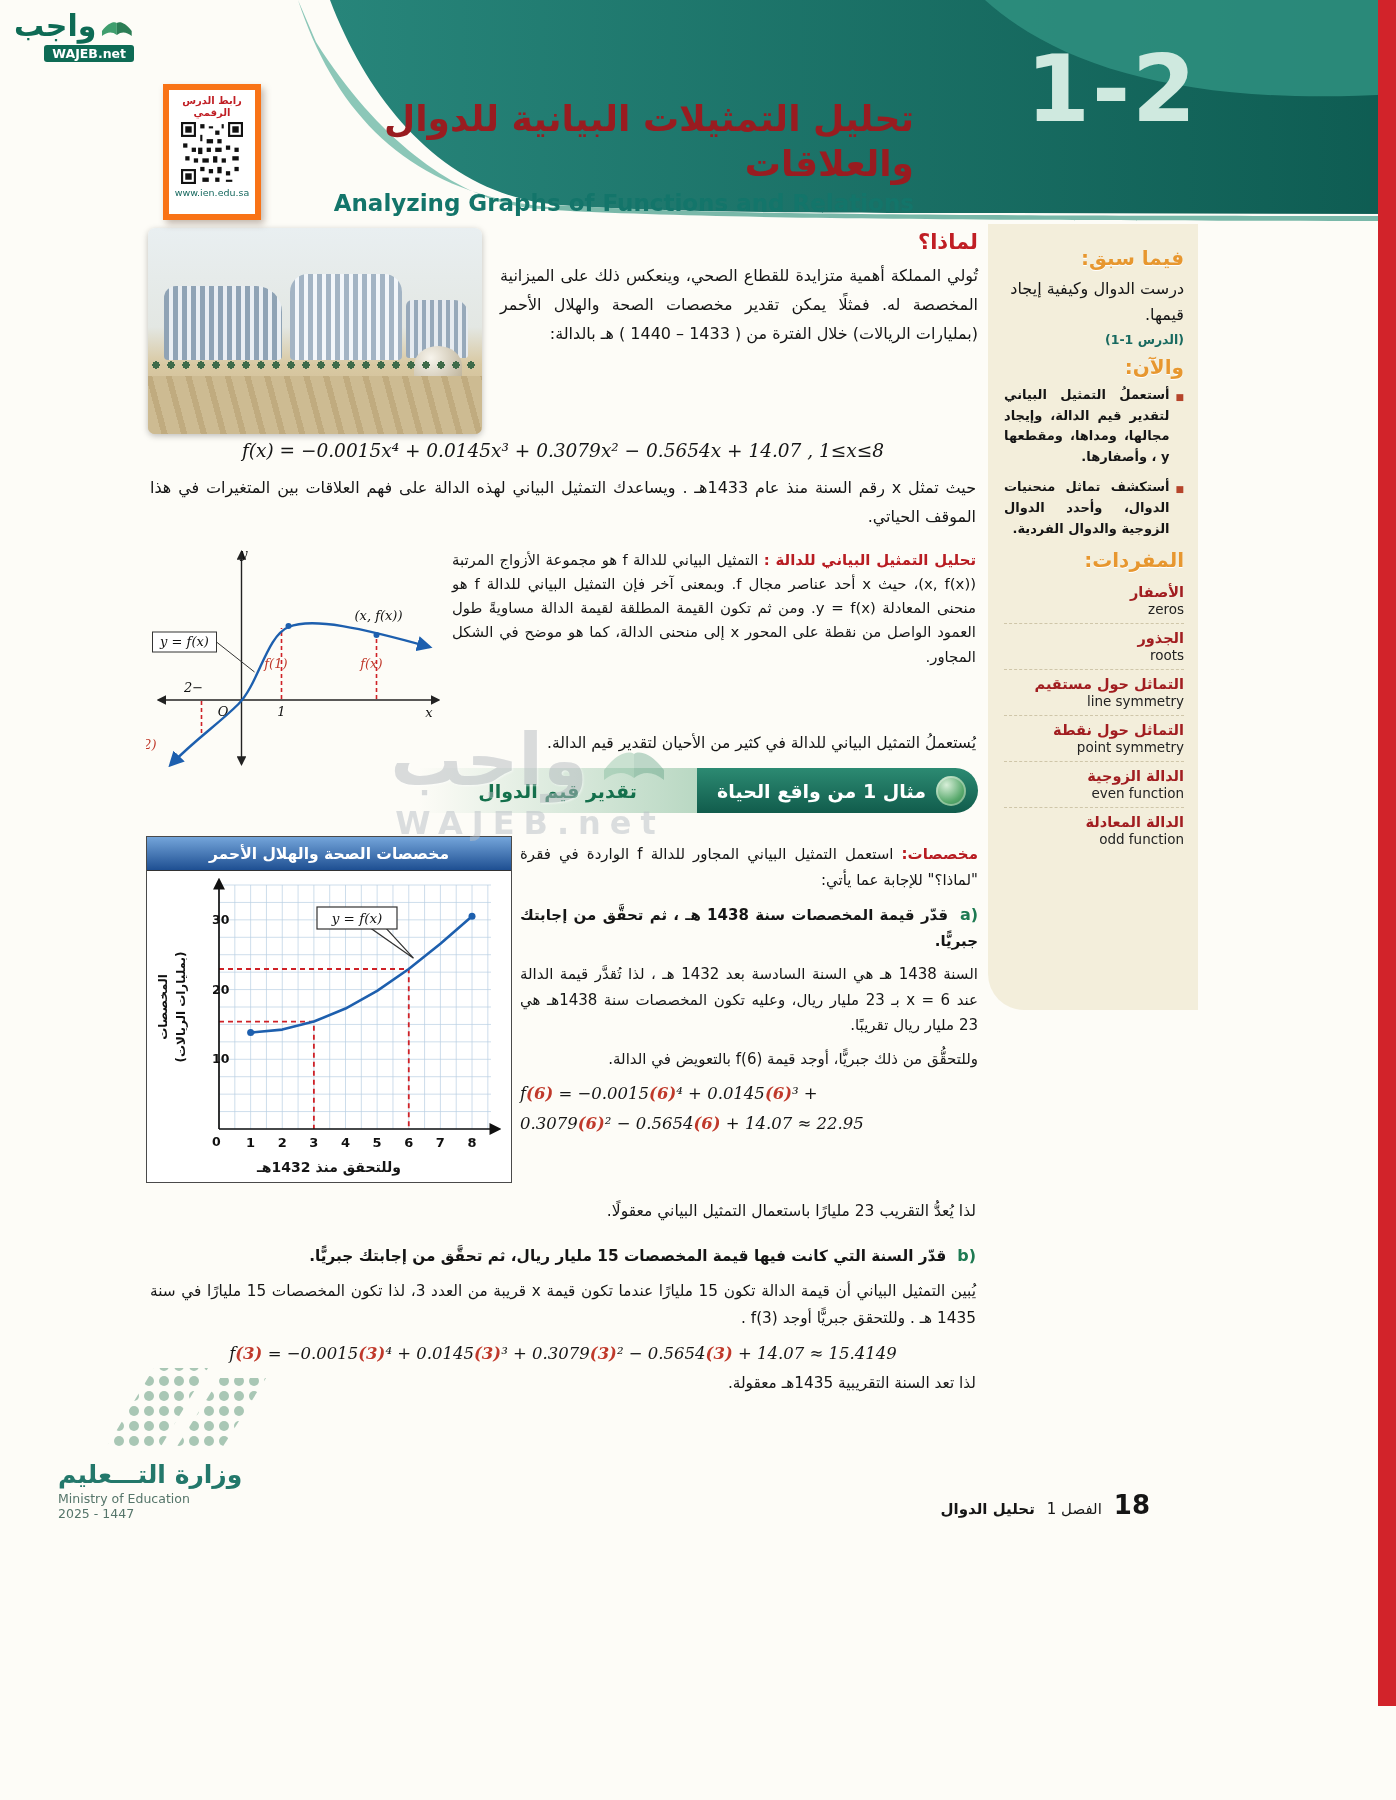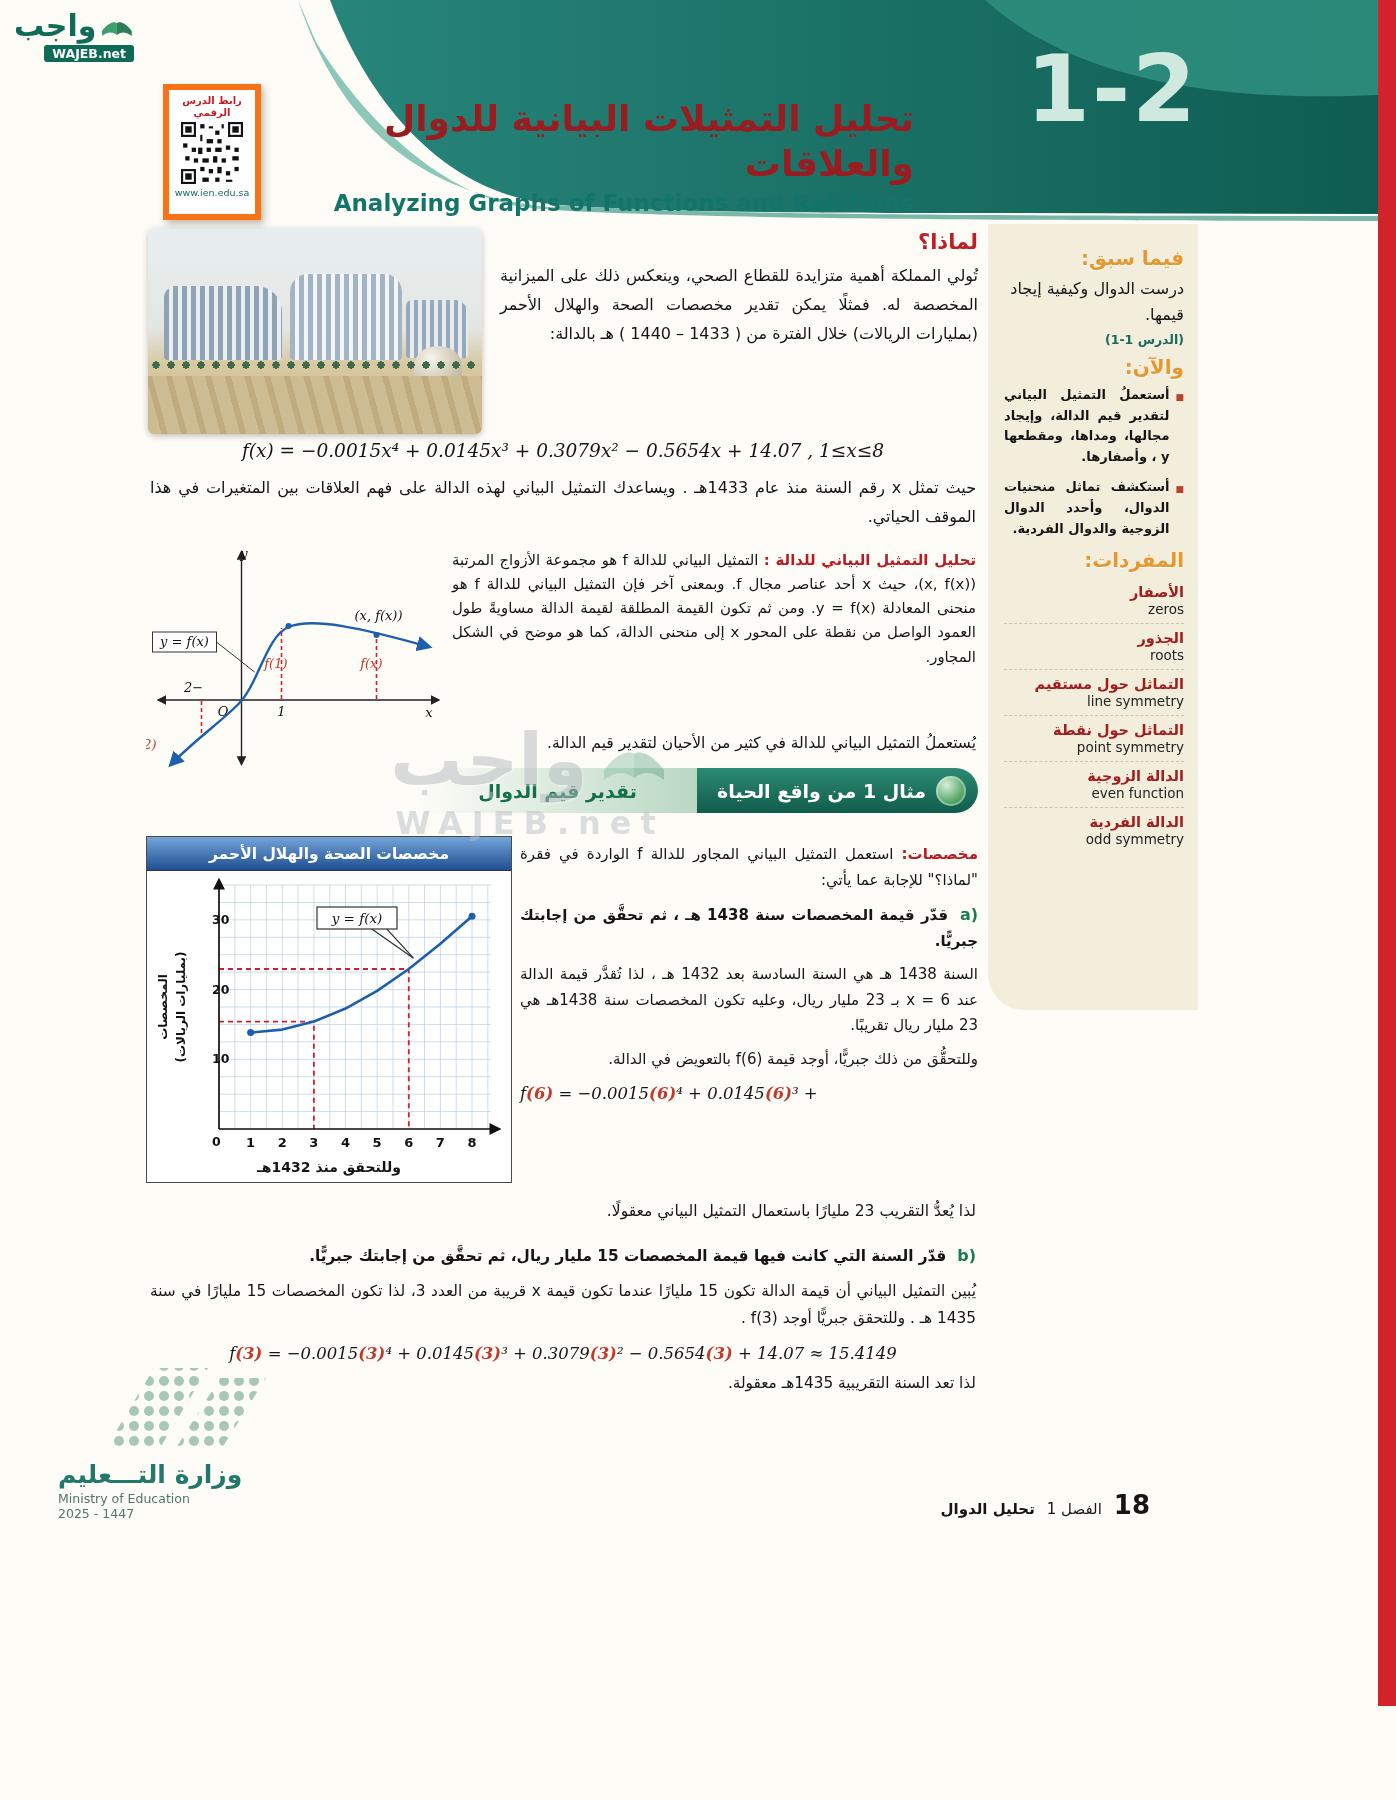--- a/index.html
+++ b/index.html
@@ -271,22 +271,22 @@
     </div>
     <div class="vocab-item">
       <div class="vocab-ar">التماثل حول نقطة</div>
       <div class="vocab-en">point symmetry</div>
     </div>
     <div class="vocab-item">
       <div class="vocab-ar">الدالة الزوجية</div>
       <div class="vocab-en">even function</div>
     </div>
     <div class="vocab-item">
-      <div class="vocab-ar">الدالة الفردية</div>
-      <div class="vocab-en">odd symmetry</div>
+      <div class="vocab-ar">الدالة المعادلة</div>
+      <div class="vocab-en">odd function</div>
     </div>
   </aside>
 
   <div class="photo">
     <div class="ph-b ph-b1"></div>
     <div class="ph-b ph-b2"></div>
     <div class="ph-b ph-b3"></div>
     <div class="ph-dome"></div>
     <div class="ph-trees"></div>
     <div class="ph-ground"></div>
@@ -434,20 +434,21 @@
       <span class="red-lead">مخصصات:</span>
       <span>استعمل التمثيل البياني المجاور للدالة ⁦f⁩ الواردة في فقرة "لماذا؟" للإجابة عما يأتي:</span>
     </p>
     <p>
       <span class="marker">a)</span>
       <span class="q-text">قدّر قيمة المخصصات سنة 1438 هـ ، ثم تحقَّق من إجابتك جبريًّا.</span>
     </p>
     <p>السنة 1438 هـ هي السنة السادسة بعد 1432 هـ ، لذا تُقدَّر قيمة الدالة عند ⁦x = 6⁩ بـ 23 مليار ريال، وعليه تكون المخصصات سنة 1438هـ هي 23 مليار ريال تقريبًا.</p>
     <p>وللتحقُّق من ذلك جبريًّا، أوجد قيمة ⁦f(6)⁩ بالتعويض في الدالة.</p>
     <p class="calc"><span>f</span><span class="r">(6)</span><span> = −0.0015</span><span class="r">(6)</span><span>⁴ + 0.0145</span><span class="r">(6)</span><span>³ +</span></p>
+    <p class="calc"><span>0.3079</span><span class="r">(6)</span><span>² − 0.5654</span><span class="r">(6)</span><span> + 14.07 ≈ 22.95</span></p>
   </section>
 
   <p class="concl-a">لذا يُعدُّ التقريب 23 مليارًا باستعمال التمثيل البياني معقولًا.</p>
 
   <section class="part-b">
     <p>
       <span class="marker">b)</span>
       <span class="q-text">قدّر السنة التي كانت فيها قيمة المخصصات 15 مليار ريال، ثم تحقَّق من إجابتك جبريًّا.</span>
     </p>
     <p>يُبين التمثيل البياني أن قيمة الدالة تكون 15 مليارًا عندما تكون قيمة ⁦x⁩ قريبة من العدد 3، لذا تكون المخصصات 15 مليارًا في سنة 1435 هـ . وللتحقق جبريًّا أوجد ⁦f(3)⁩ .</p>

